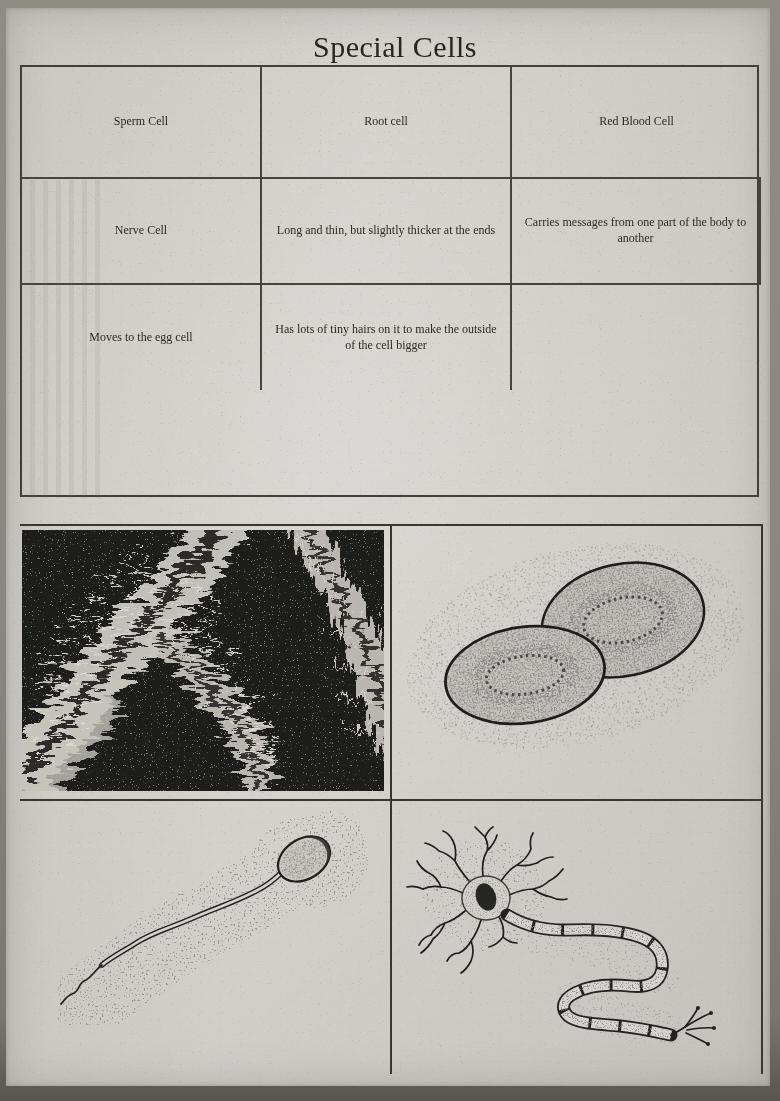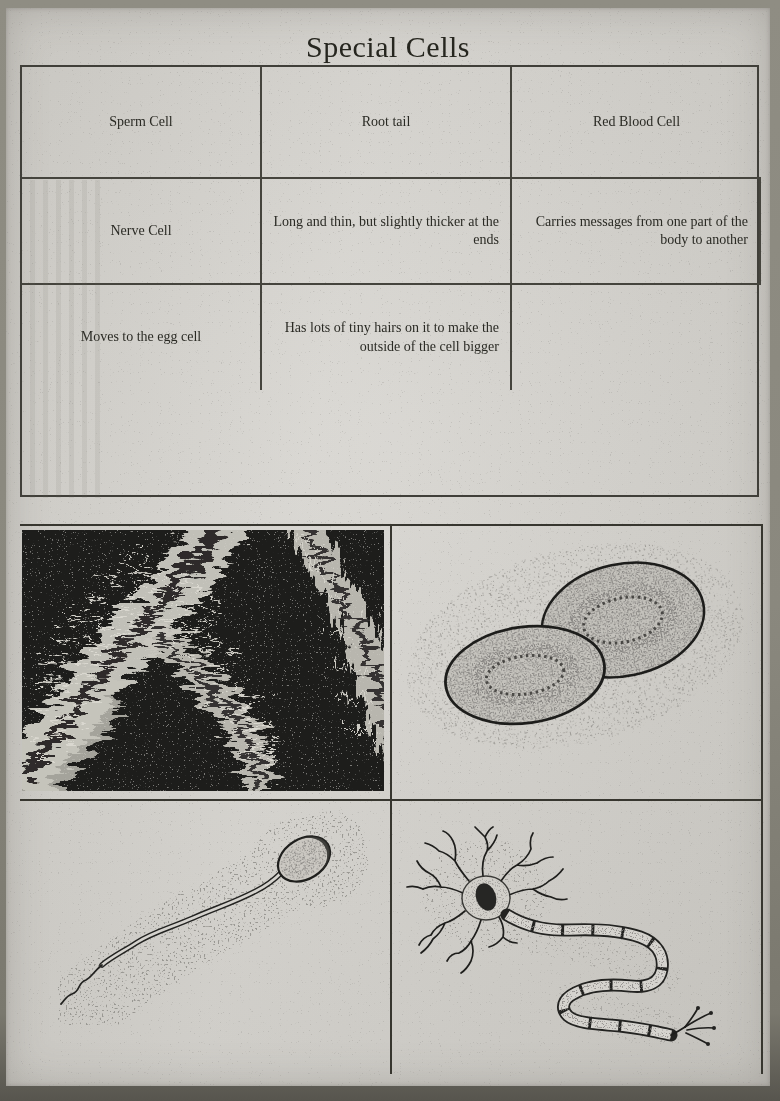--- a/index.html
+++ b/index.html
@@ -15,34 +15,34 @@
   .paper{
     position:absolute;left:6px;top:8px;right:10px;bottom:15px;
     background:
       radial-gradient(120% 90% at 50% 40%, rgba(255,255,255,0.06), rgba(70,68,60,0.10)),
       linear-gradient(100deg, rgba(120,118,110,0.08), rgba(255,255,255,0.04) 40%, rgba(120,118,110,0.10)),
       #d7d5d0;
     box-shadow:inset 0 0 40px rgba(92,90,82,0.28), inset 0 0 4px rgba(92,90,82,0.35);
   }
   .speck-layer{position:absolute;inset:0;pointer-events:none;opacity:.55;}
   .page-title{
-    position:absolute;left:0;top:22px;width:100%;
+    position:absolute;left:7px;top:22px;width:100%;
     text-align:center;font-size:30px;letter-spacing:.5px;color:#26261f;
   }
   .cells-table{
     position:absolute;left:14px;top:57px;width:739px;height:432px;
     display:grid;grid-template-columns:240px 250px 249px;
     grid-template-rows:112px 106px 105px 109px;
     border:2px solid #403f39;box-sizing:border-box;
   }
   .cell{
     border-right:2px solid #45443d;border-bottom:2px solid #45443d;
     box-sizing:border-box;display:flex;align-items:center;justify-content:center;
-    text-align:right;padding:4px 11px;
-    font-size:14px;line-height:1.32;color:#2a2a24;
+    text-align:center;padding:4px 11px;
+    font-size:12px;line-height:1.32;color:#2a2a24;
   }
   .cell.c3{border-right:none;}
   .cell.r4{border-bottom:none;}
   .streaks{
     position:absolute;left:24px;top:172px;width:70px;height:318px;pointer-events:none;
     background:repeating-linear-gradient(90deg, rgba(104,102,92,0.10) 0 5px, rgba(104,102,92,0) 5px 13px);
   }
   .rule{position:absolute;background:#37362f;}
   .rule.h{height:2px;left:14px;width:743px;}
   .rule.v{width:2px;top:516px;height:550px;}
@@ -63,21 +63,21 @@
           <feComposite in2="SourceAlpha" operator="in"></feComposite>
         </filter>
       </defs>
       <rect width="764" height="1078" fill="#000" filter="url(#pg-speck)" opacity=".5"></rect>
     </svg>
 
     <div class="page-title">Special Cells</div>
 
     <div class="cells-table">
       <div class="cell r1 c1">Sperm Cell</div>
-      <div class="cell r1 c2">Root tail</div>
+      <div class="cell r1 c2">Root cell</div>
       <div class="cell r1 c3">Red Blood Cell</div>
       <div class="cell r2 c1">Nerve Cell</div>
       <div class="cell r3 c1">Long and thin, but slightly thicker at the ends</div>
       <div class="cell r3 c2">Carries messages from one part of the body to another</div>
       <div class="cell r4 c1">Moves to the egg cell</div>
       <div class="cell r4 c2">Has lots of tiny hairs on it to make the outside of the cell bigger</div>
     </div>
     <div class="streaks"></div>
 
     <div class="rule h" style="top:516px;"></div>

